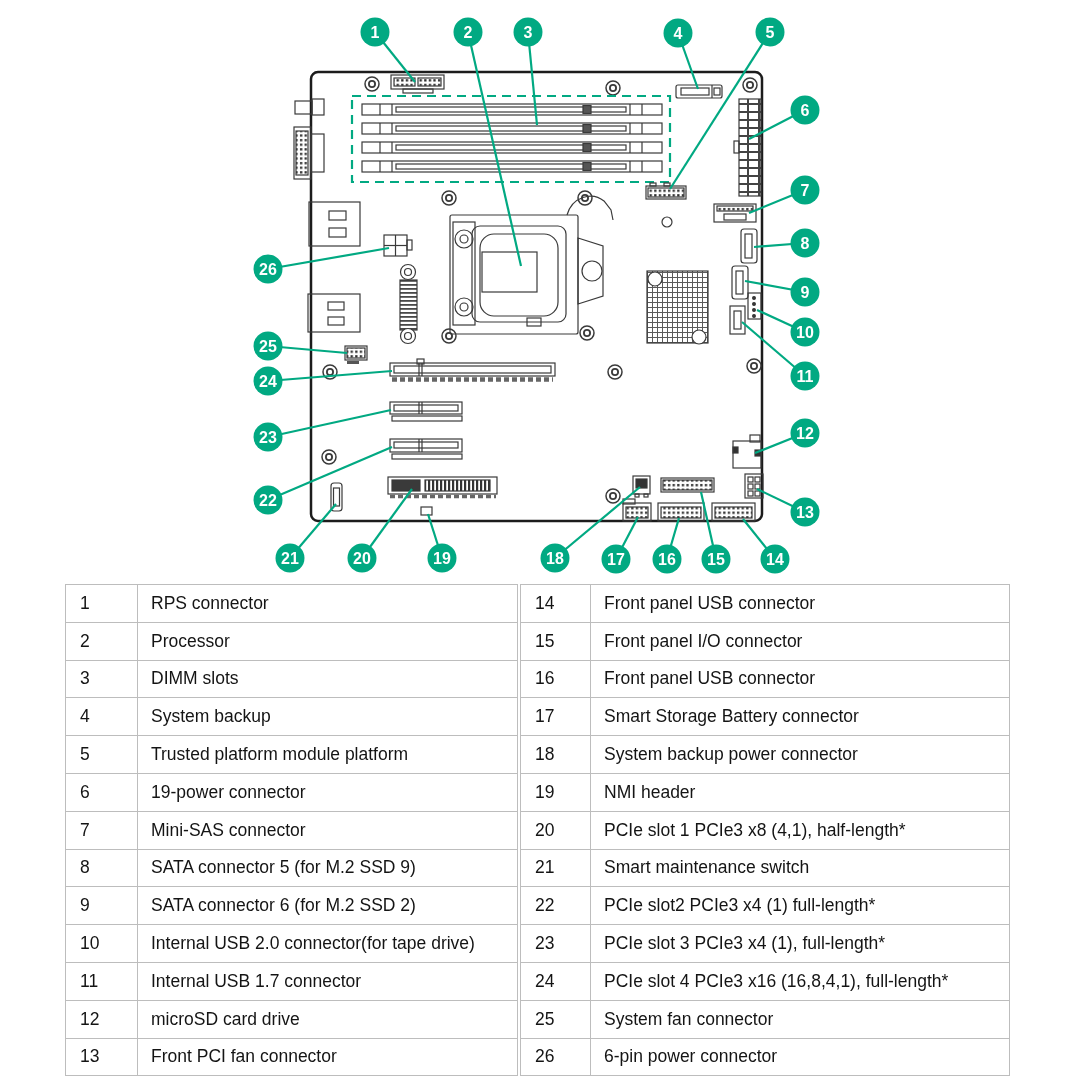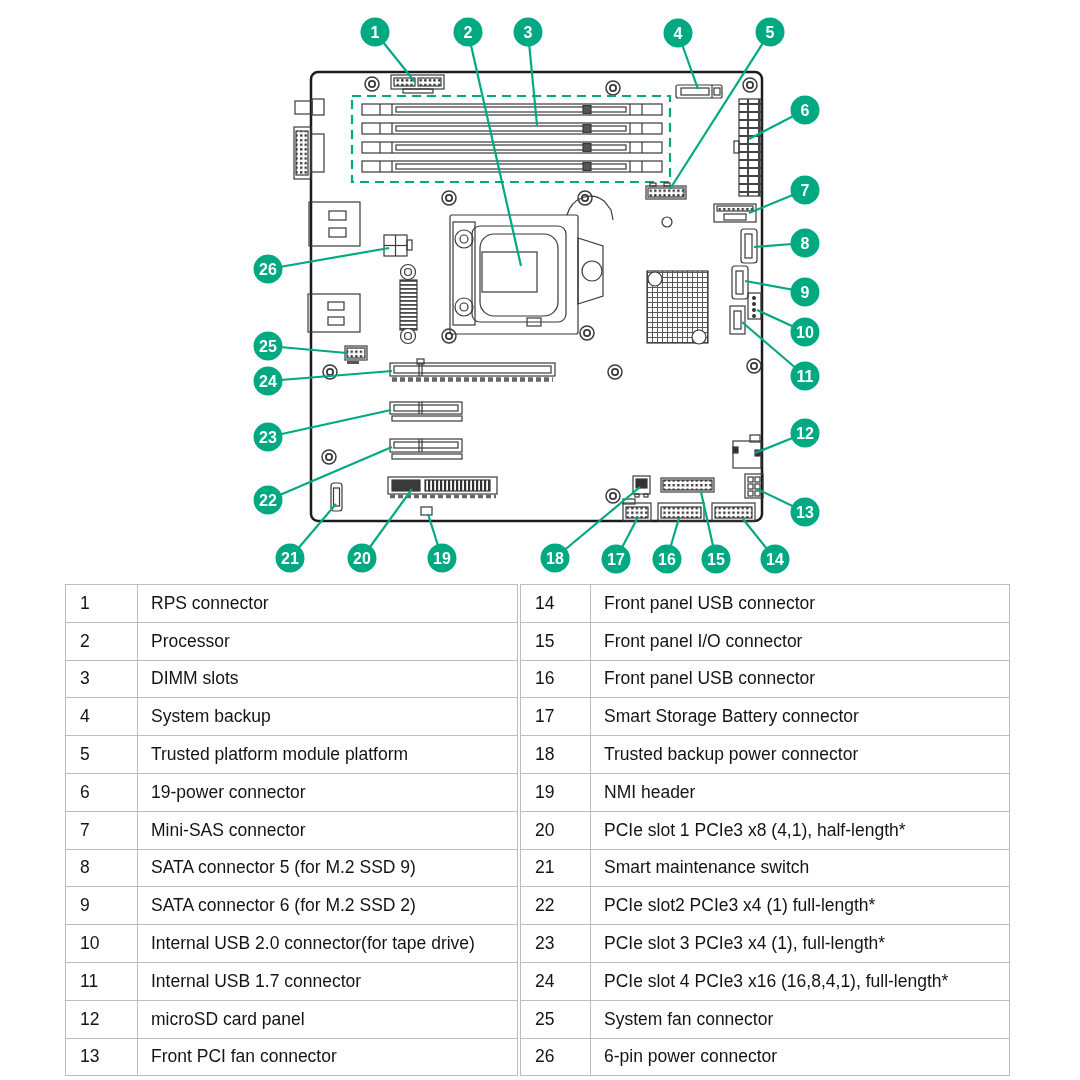--- a/index.html
+++ b/index.html
@@ -492,21 +492,21 @@
         <tr>
           <td class="num">10</td>
           <td class="label">Internal USB 2.0 connector(for tape drive)</td>
         </tr>
         <tr>
           <td class="num">11</td>
           <td class="label">Internal USB 1.7 connector</td>
         </tr>
         <tr>
           <td class="num">12</td>
-          <td class="label">microSD card panel</td>
+          <td class="label">microSD card drive</td>
         </tr>
         <tr>
           <td class="num">13</td>
           <td class="label">Front PCI fan connector</td>
         </tr>
       </tbody>
 </table>
 <table class="legend" id="legend-right">
   <colgroup>
         <col style="width:70px">
@@ -524,21 +524,21 @@
         <tr>
           <td class="num">16</td>
           <td class="label">Front panel USB connector</td>
         </tr>
         <tr>
           <td class="num">17</td>
           <td class="label">Smart Storage Battery connector</td>
         </tr>
         <tr>
           <td class="num">18</td>
-          <td class="label">Trusted backup power connector</td>
+          <td class="label">System backup power connector</td>
         </tr>
         <tr>
           <td class="num">19</td>
           <td class="label">NMI header</td>
         </tr>
         <tr>
           <td class="num">20</td>
           <td class="label">PCIe slot 1 PCIe3 x8 (4,1), half-length*</td>
         </tr>
         <tr>

